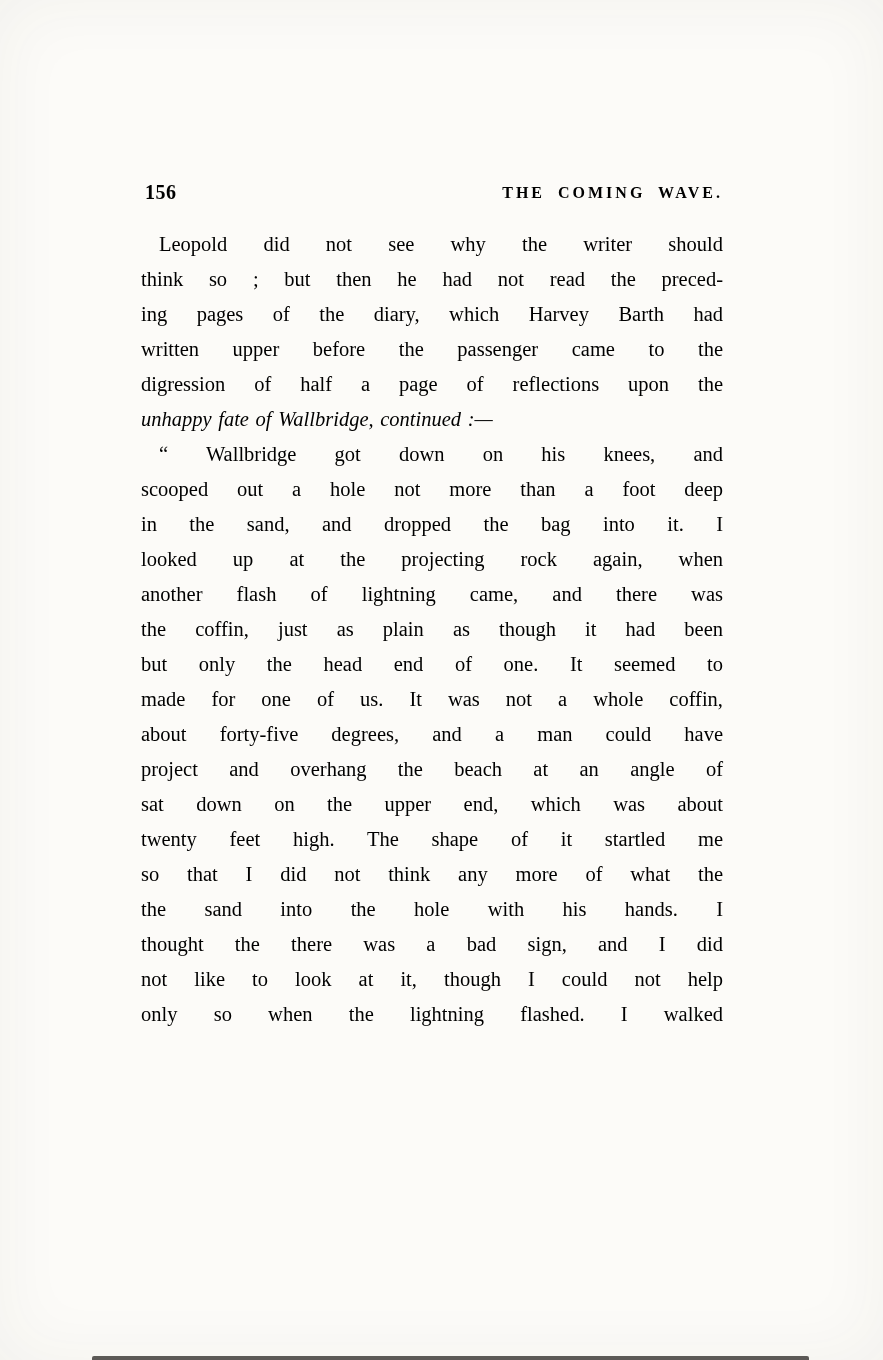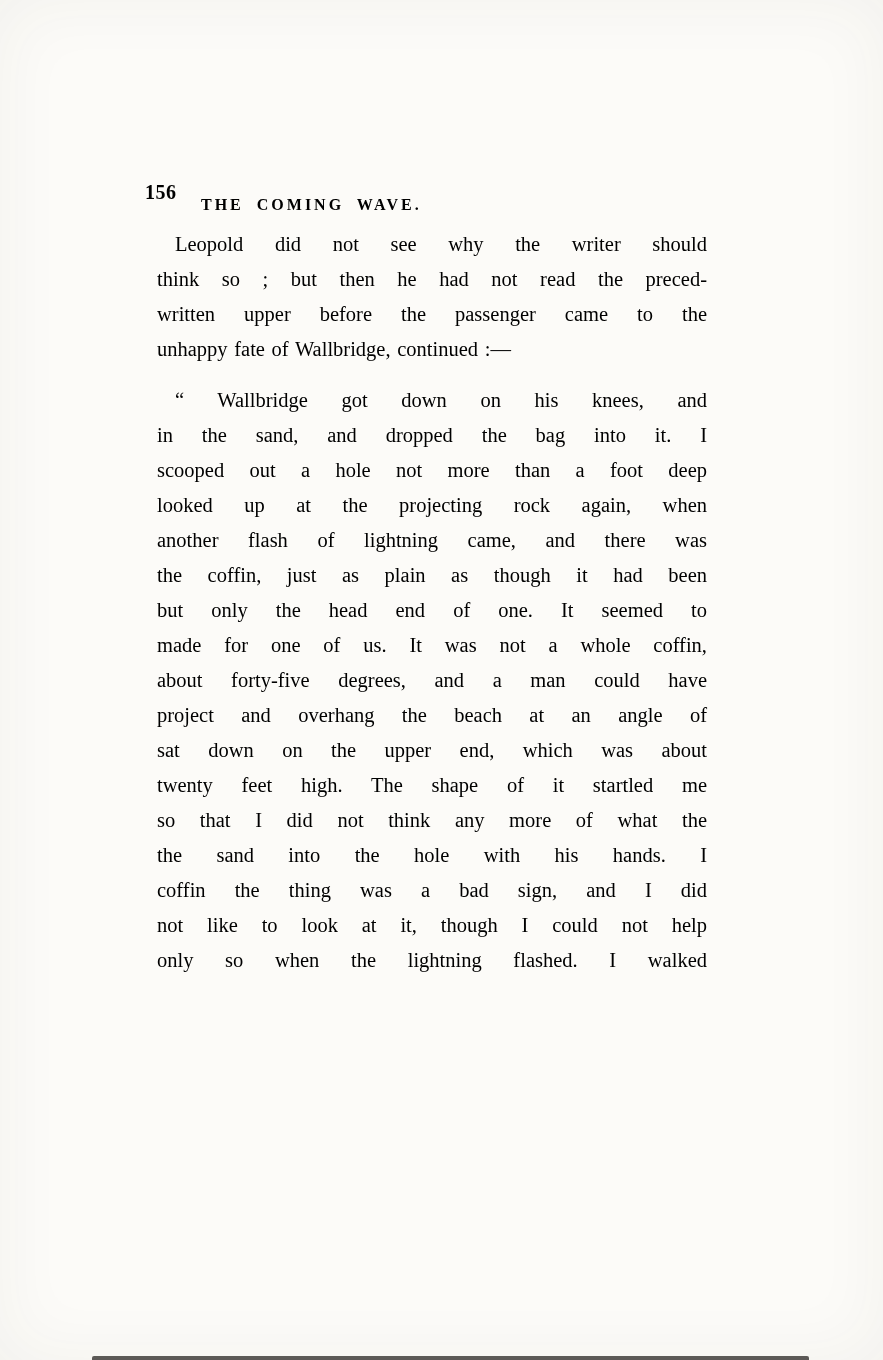--- a/index.html
+++ b/index.html
@@ -34,39 +34,39 @@
     left: 4px;
     top: 0;
     font-size: 20px;
     font-weight: bold;
     letter-spacing: 0.5px;
   }
   .header-title {
     position: absolute;
     left: 60px;
     right: 0;
-    top: 15px;
-    text-align: left;
+    top: 3px;
+    text-align: right;
     font-size: 16px;
     font-weight: bold;
     letter-spacing: 3px;
     word-spacing: 6px;
     white-space: nowrap;
   }
-  .paragraph { margin: 16px; }
+  .paragraph { margin: 0; }
   .line {
     font-size: 20.5px;
     line-height: 35px;
     text-align: justify;
     text-align-last: justify;
     white-space: normal;
     word-spacing: 1.5px;
   }
   .line.first { padding-left: 18px; }
-  .line.last { text-align-last: left; }
+  .line.last { text-align-last: left; font-style: italic; }
   .scan-edge {
     position: absolute;
     bottom: 0;
     left: 92px;
     right: 74px;
     height: 4px;
     background: #35322e;
     border-radius: 2px 2px 0 0;
     opacity: 0.8;
   }
@@ -77,38 +77,40 @@
 <div class="scan">
   <div class="text-block">
     <div class="header">
       <span class="page-number">156</span>
       <span class="header-title">THE COMING WAVE.</span>
     </div>
     <div class="body-text">
         <div class="paragraph">
           <div class="line first">Leopold did not see why the writer should</div>
           <div class="line">think so ; but then he had not read the preced-</div>
+          <div class="line">ing pages of the diary, which Harvey Barth had</div>
           <div class="line">written upper before the passenger came to the</div>
+          <div class="line">digression of half a page of reflections upon the</div>
           <div class="line last">unhappy fate of Wallbridge, continued :—</div>
         </div>
         <div class="paragraph">
           <div class="line first">“ Wallbridge got down on his knees, and</div>
+          <div class="line">scooped out a hole not more than a foot deep</div>
           <div class="line">in the sand, and dropped the bag into it.  I</div>
-          <div class="line">scooped out a hole not more than a foot deep</div>
           <div class="line">looked up at the projecting rock again, when</div>
           <div class="line">another flash of lightning came, and there was</div>
           <div class="line">the coffin, just as plain as though it had been</div>
           <div class="line">but only the head end of one.  It seemed to</div>
           <div class="line">made for one of us.  It was not a whole coffin,</div>
           <div class="line">about forty-five degrees, and a man could have</div>
           <div class="line">project and overhang the beach at an angle of</div>
           <div class="line">sat down on the upper end, which was about</div>
           <div class="line">twenty feet high.  The shape of it startled me</div>
           <div class="line">so that I did not think any more of what the</div>
           <div class="line">the sand into the hole with his hands.  I</div>
-          <div class="line">coffin the thing was a bad sign, and I did</div>
+          <div class="line">thought the there was a bad sign, and I did</div>
           <div class="line">not like to look at it, though I could not help</div>
           <div class="line">only so when the lightning flashed.  I walked</div>
         </div>
       </div>
   </div>
   <div class="scan-edge"></div>
 </div>
 
 </body></html>

